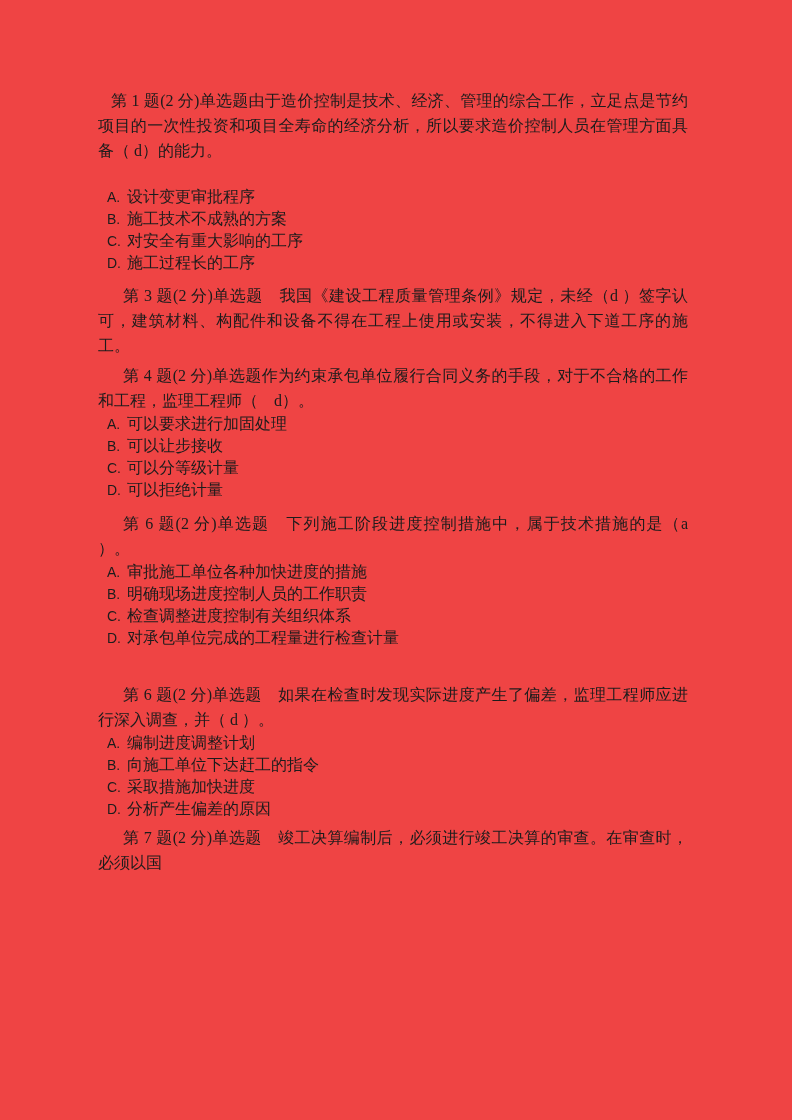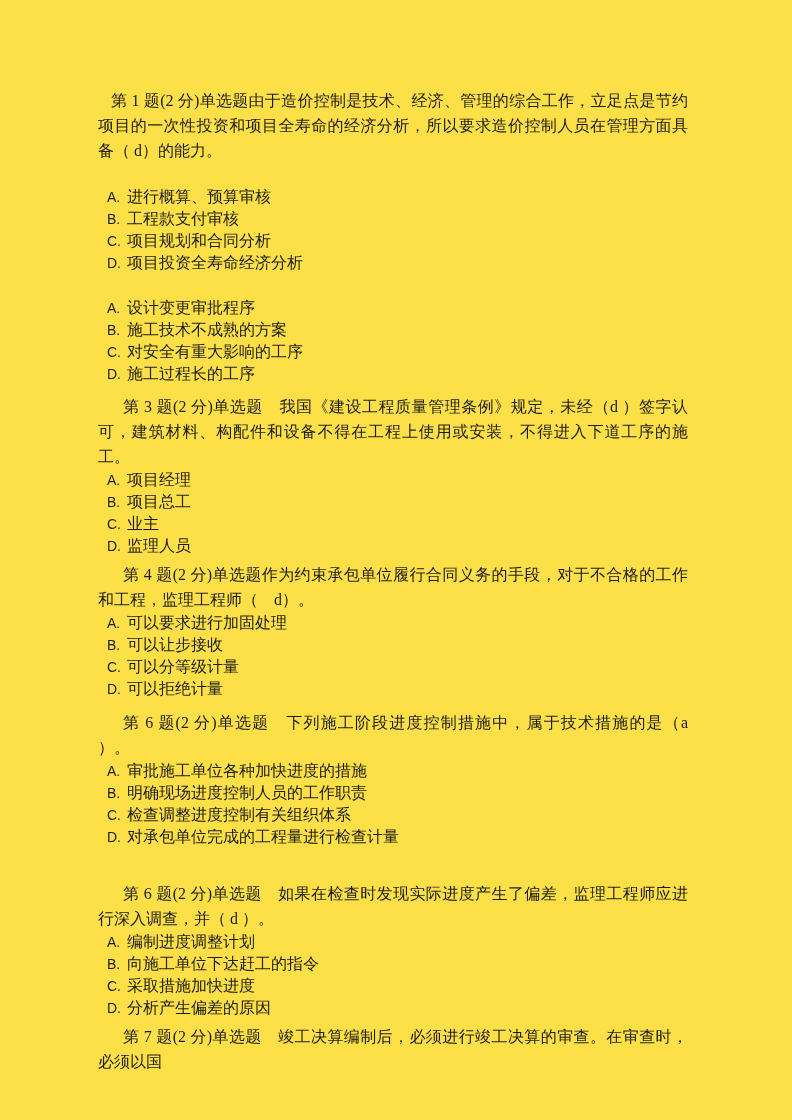--- a/index.html
+++ b/index.html
@@ -5,21 +5,21 @@
   html, body { margin: 0; padding: 0; }
   body {
     width: 792px; height: 1120px;
     background: #ffffff;
     font-family: "Liberation Serif", "DejaVu Serif", serif;
     color: #1c1c1c;
   }
   .page {
     position: relative;
     width: 792px; height: 1120px;
-    background: #fde047;
+    background: #ef4444;
     overflow: hidden;
   }
   .content {
     position: absolute;
     left: 98px; top: 88px;
     width: 590px;
   }
   .question { margin: 0; }
   .question + .question { margin-top: 9px; }
   .question:nth-of-type(4) { margin-top: 5px; }
@@ -54,45 +54,33 @@
     margin-right: 6px;
   }
 </style>
 </head>
 <body>
 
 <div class="page">
   <div class="content">
   <section class="question">
     <p class="stem">第 1 题(2 分)单选题由于造价控制是技术、经济、管理的综合工作，立足点是节约项目的一次性投资和项目全寿命的经济分析，所以要求造价控制人员在管理方面具备（ d）的能力。</p>
-    <ul class="options gap-above">
-          <li class="option"><span class="letter">A.</span><span class="text">进行概算、预算审核</span></li>
-          <li class="option"><span class="letter">B.</span><span class="text">工程款支付审核</span></li>
-          <li class="option"><span class="letter">C.</span><span class="text">项目规划和合同分析</span></li>
-          <li class="option"><span class="letter">D.</span><span class="text">项目投资全寿命经济分析</span></li>
-        </ul>
   </section>
 
   <section class="question">
     <ul class="options gap-above">
           <li class="option"><span class="letter">A.</span><span class="text">设计变更审批程序</span></li>
           <li class="option"><span class="letter">B.</span><span class="text">施工技术不成熟的方案</span></li>
           <li class="option"><span class="letter">C.</span><span class="text">对安全有重大影响的工序</span></li>
           <li class="option"><span class="letter">D.</span><span class="text">施工过程长的工序</span></li>
         </ul>
   </section>
 
   <section class="question">
     <p class="stem">第 3 题(2 分)单选题　我国《建设工程质量管理条例》规定，未经（d ）签字认可，建筑材料、构配件和设备不得在工程上使用或安装，不得进入下道工序的施工。</p>
-    <ul class="options">
-          <li class="option"><span class="letter">A.</span><span class="text">项目经理</span></li>
-          <li class="option"><span class="letter">B.</span><span class="text">项目总工</span></li>
-          <li class="option"><span class="letter">C.</span><span class="text">业主</span></li>
-          <li class="option"><span class="letter">D.</span><span class="text">监理人员</span></li>
-        </ul>
   </section>
 
   <section class="question">
     <p class="stem">第 4 题(2 分)单选题作为约束承包单位履行合同义务的手段，对于不合格的工作和工程，监理工程师（　d）。</p>
     <ul class="options">
           <li class="option"><span class="letter">A.</span><span class="text">可以要求进行加固处理</span></li>
           <li class="option"><span class="letter">B.</span><span class="text">可以让步接收</span></li>
           <li class="option"><span class="letter">C.</span><span class="text">可以分等级计量</span></li>
           <li class="option"><span class="letter">D.</span><span class="text">可以拒绝计量</span></li>
         </ul>

